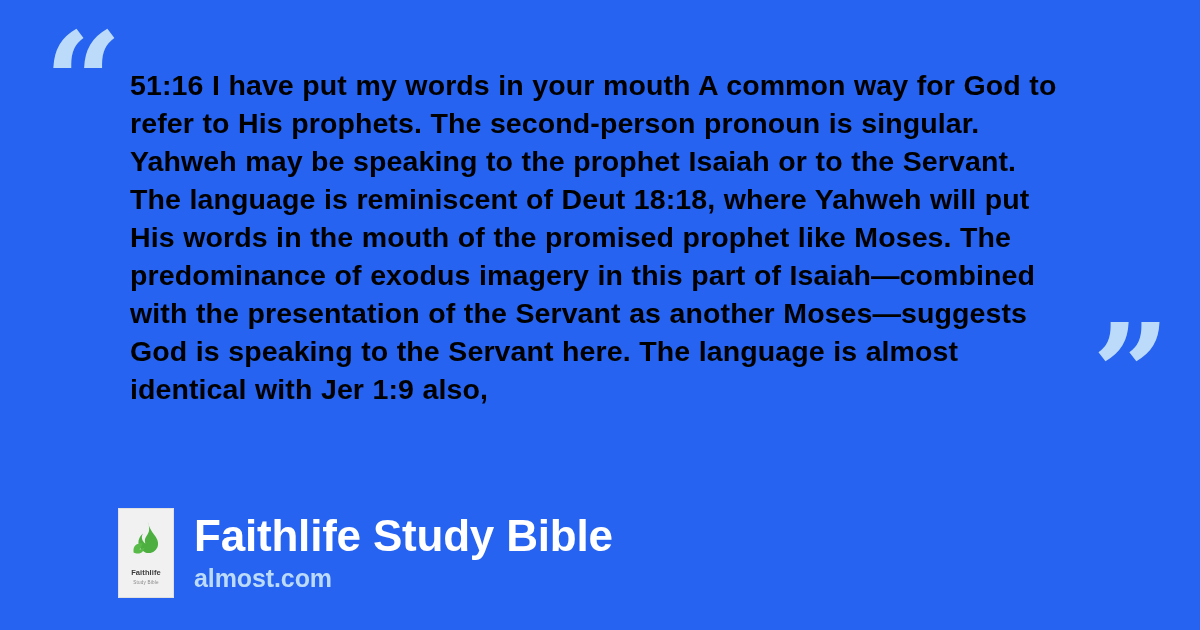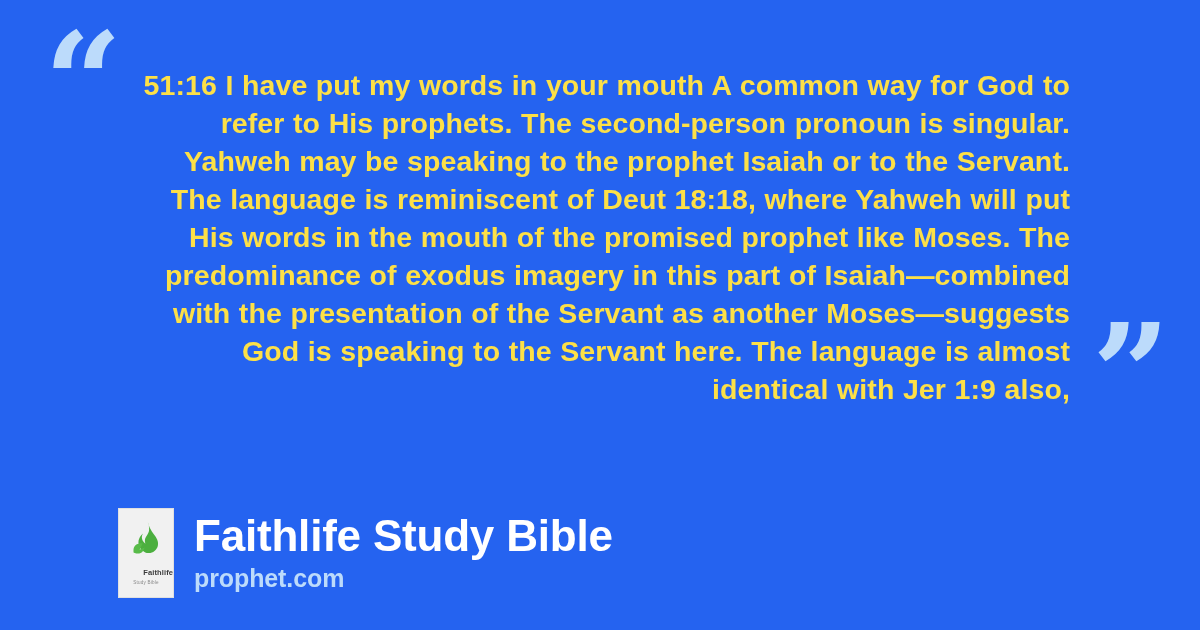--- a/index.html
+++ b/index.html
@@ -41,22 +41,22 @@
     top: 306px;
     font-size: 136px;
   }
 
   
   .quote-body {
     position: absolute;
     left: 130px;
     top: 66px;
     width: 940px;
-    text-align: right;
-    color: #fde047;
+    text-align: left;
+    color: #000000;
     font-size: 28.5px;
     font-weight: 700;
     line-height: 38px;
     letter-spacing: 0.1px;
     word-spacing: 0.5px;
   }
 
   
   .footer {
     position: absolute;
@@ -84,21 +84,21 @@
   .logo-flame {
     width: 26px;
     height: 34px;
     display: block;
   }
   .logo-card-title {
     position: absolute;
     bottom: 20px;
     left: 0;
     right: 0;
-    text-align: right;
+    text-align: center;
     font-size: 7.5px;
     font-weight: 700;
     color: #3a3a3a;
     letter-spacing: 0.1px;
   }
   .logo-card-sub {
     position: absolute;
     bottom: 12px;
     left: 0;
     right: 0;
@@ -154,18 +154,18 @@
         <path d="M9.6 22.4 C9.6 22.4 5.0 21.8 2.2 24.6 C-0.2 27.0 0.6 31.4 0.6 31.4
                  C0.6 31.4 4.2 33.6 7.6 32.0 C10.6 30.6 11.6 26.4 11.6 26.4
                  C11.6 26.4 9.0 27.8 6.6 28.6 C8.0 26.2 9.6 22.4 9.6 22.4 Z" fill="#58bb49"></path>
       </svg>
       <div class="logo-card-title">Faithlife</div>
       <div class="logo-card-sub">Study Bible</div>
     </div>
 
     <div class="footer-text">
       <div class="brand-title">Faithlife Study Bible</div>
-      <div class="brand-url">prophet.com</div>
+      <div class="brand-url">almost.com</div>
     </div>
 
   </div>
 
 </div>
 
 </body></html>

